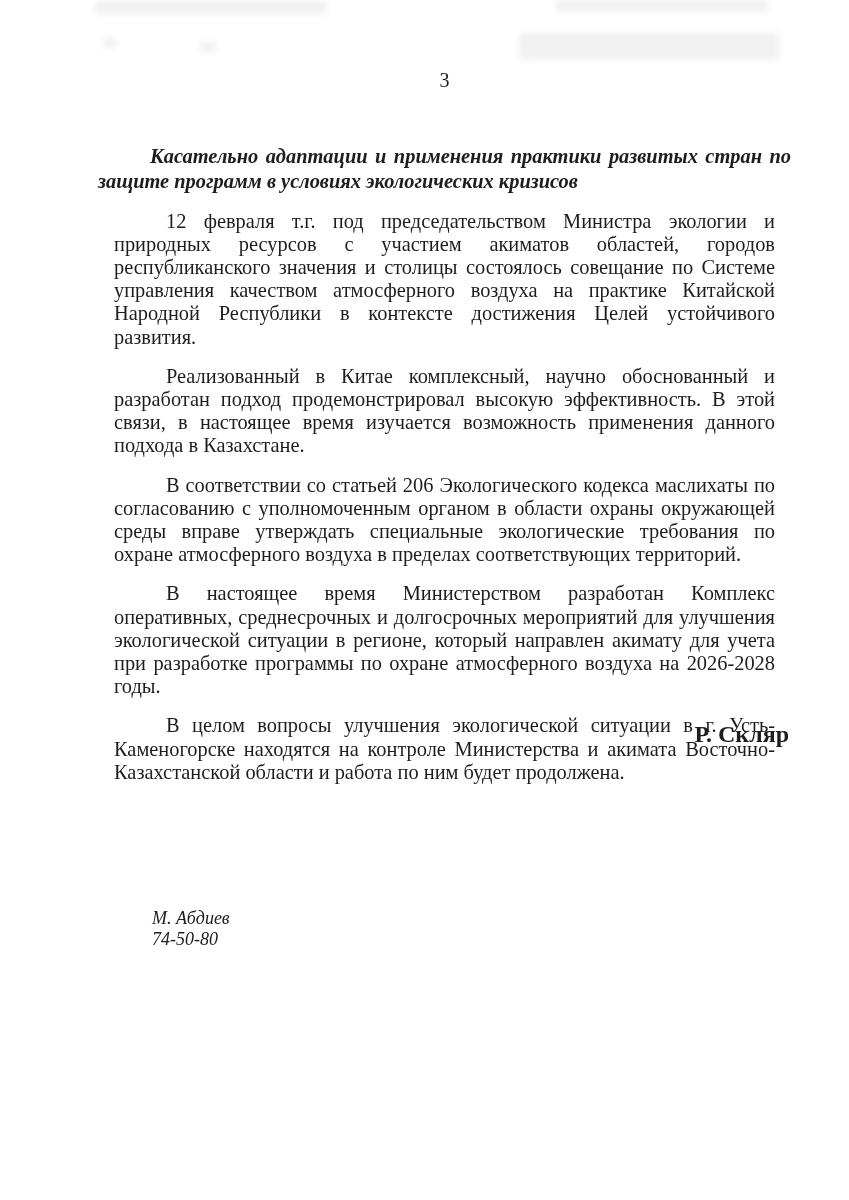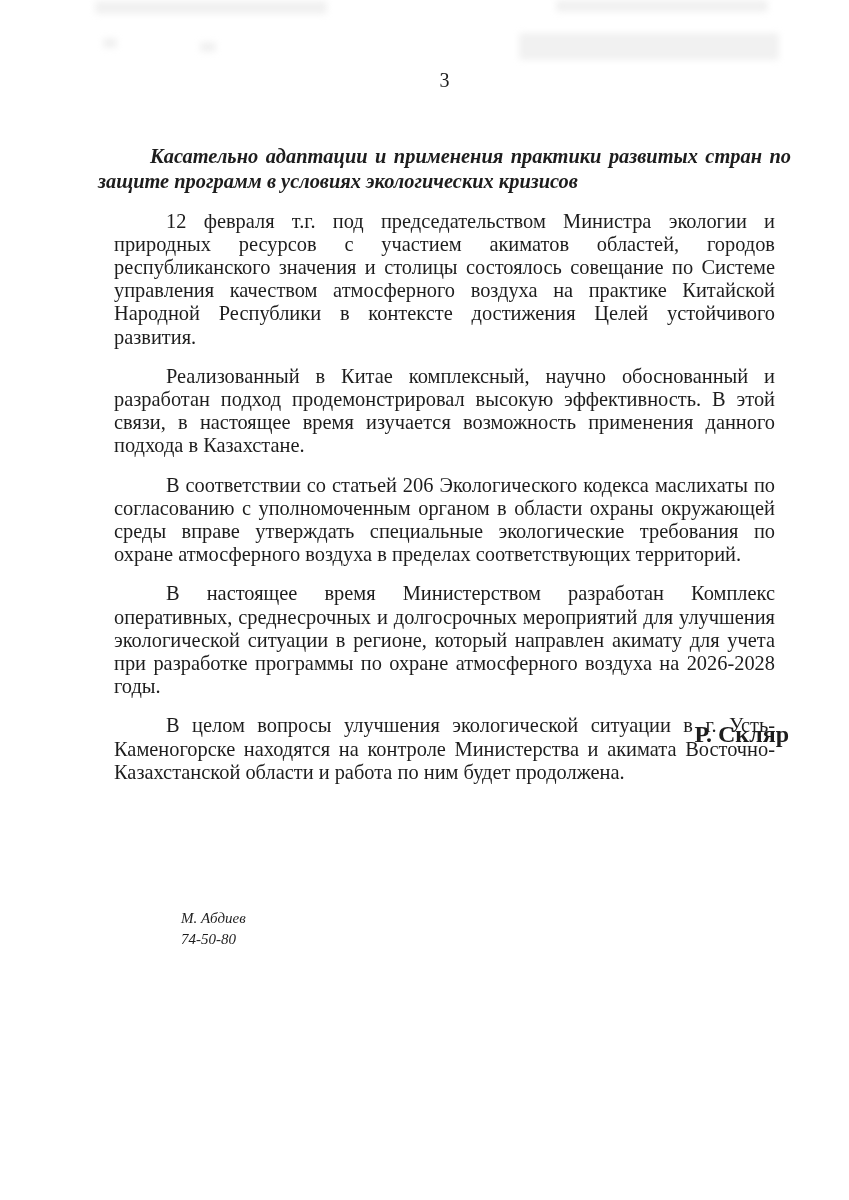--- a/index.html
+++ b/index.html
@@ -71,24 +71,23 @@
     width: 691px;
     text-align: right;
     font-size: 24px;
     font-weight: bold;
     line-height: 24px;
   }
   .executor {
     position: absolute;
     top: 908px;
     left: 152px;
-    font-size: 15px;
+    font-size: 18px;
     font-style: italic;
     line-height: 21px;
-    margin-left: 29px;
   }
   .executor div { white-space: nowrap; }
 </style>
 </head>
 <body>
 
 <div class="page">
 
   <div class="smudge smudge-1"></div>
   <div class="smudge smudge-2"></div>

